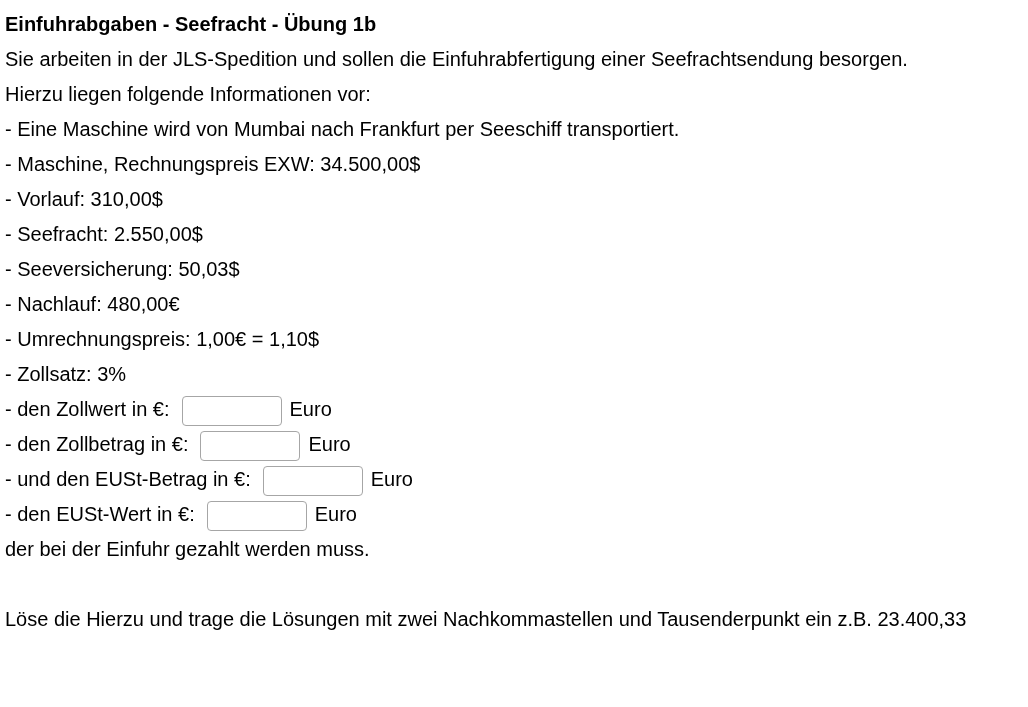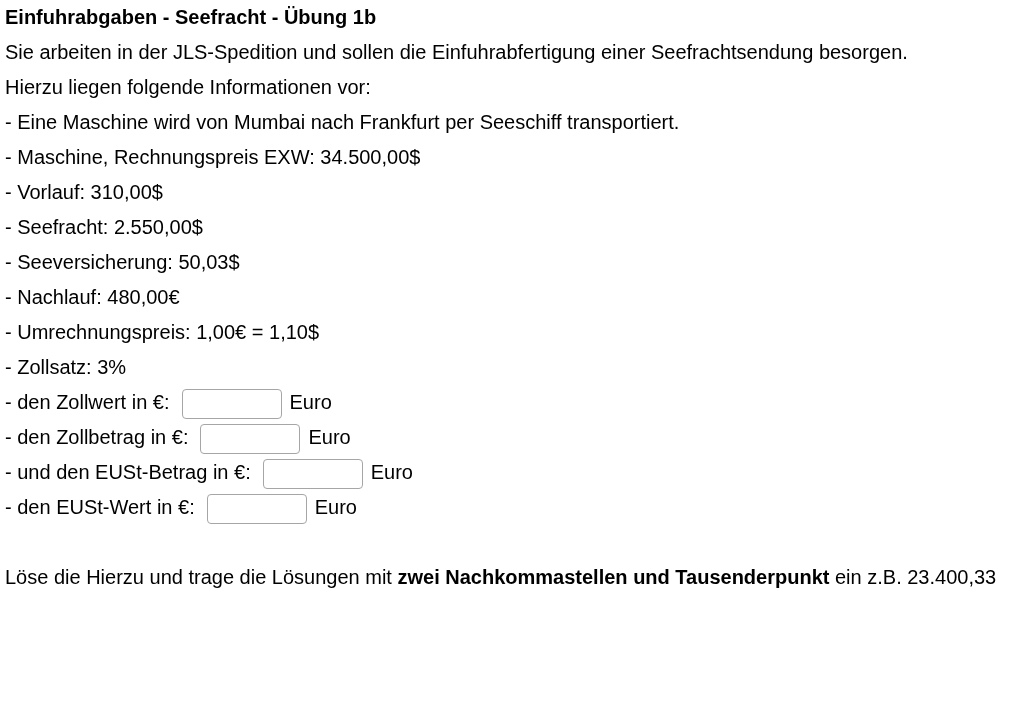--- a/index.html
+++ b/index.html
@@ -11,34 +11,34 @@
   body {
     width: 1028px;
     height: 707px;
     overflow: hidden;
     font-family: "Liberation Sans", sans-serif;
     font-size: 20px;
     line-height: 35px;
     color: #000000;
   }
   .content {
-    padding: 0 0 0 5px;
+    padding: 7px 0 0 5px;
   }
   .line {
     height: 35px;
     white-space: nowrap;
   }
   .gap {
     margin-top: 35px;
   }
   .title {
     font-weight: bold;
   }
   .note b {
-    font-weight: bold;
+    font-weight: normal;
   }
   input.answer {
     display: inline-block;
     box-sizing: border-box;
     width: 100px;
     height: 30px;
     margin: 0 8px 0 12px;
     padding: 0 6px;
     border: 1px solid #a6a6a6;
     border-radius: 4px;
@@ -71,16 +71,17 @@
 
 
   <div class="line"><span>- den Zollwert in €:</span><input class="answer" type="text" value="" style=""><span>Euro</span></div>
 
   <div class="line"><span>- den Zollbetrag in €:</span><input class="answer" type="text" value="" style=""><span>Euro</span></div>
 
   <div class="line"><span>- und den EUSt-Betrag in €:</span><input class="answer" type="text" value="" style=""><span>Euro</span></div>
 
   <div class="line"><span>- den EUSt-Wert in €:</span><input class="answer" type="text" value="" style=""><span>Euro</span></div>
 
+  <div class="line">der bei der Einfuhr gezahlt werden muss.</div>
 
   <div class="line gap note"><span>Löse die Hierzu und trage die Lösungen mit </span><b>zwei Nachkommastellen und Tausenderpunkt</b><span> ein z.B. 23.400,33</span></div>
 
 </div>
 
 </body></html>

